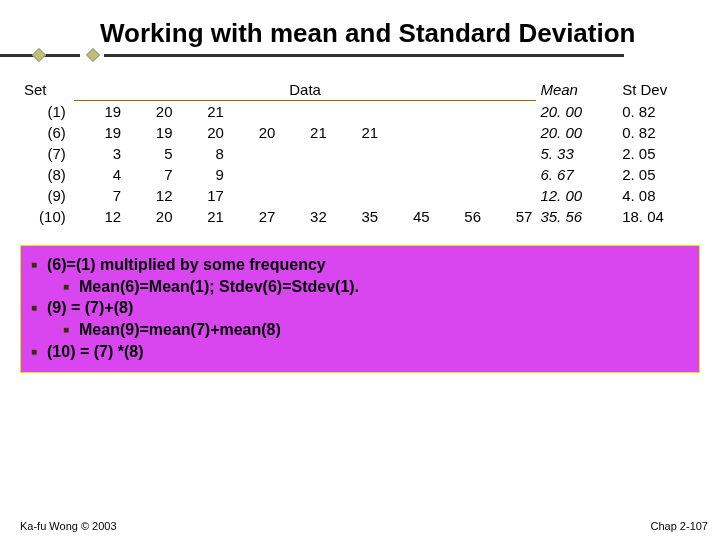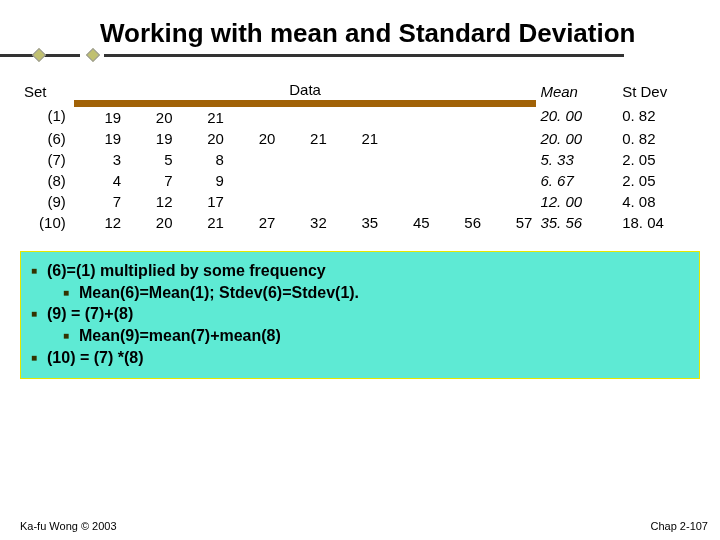--- a/index.html
+++ b/index.html
@@ -72,28 +72,28 @@
   th.mean, td.mean-col {
     text-align: left;
     width: 70px;
     font-style: italic;
   }
   th.stdev, td.stdev-col {
     text-align: left;
     width: 70px;
   }
   .hdr-rule {
-    border-bottom: 7px solid #a16207;
+    border-bottom: 1px solid #a16207;
   }
   td.data-cell {
     width: 44px;
   }
   .notes-box {
     margin: 14px 20px 0 20px;
-    background: #5eead4;
+    background: #d946ef;
     border: 1px solid #e6e600;
     padding: 8px 10px 10px 10px;
     font-size: 16px;
     font-weight: bold;
     line-height: 1.35;
   }
   .notes-box ul {
     list-style: none;
     margin: 0;
     padding: 0;

